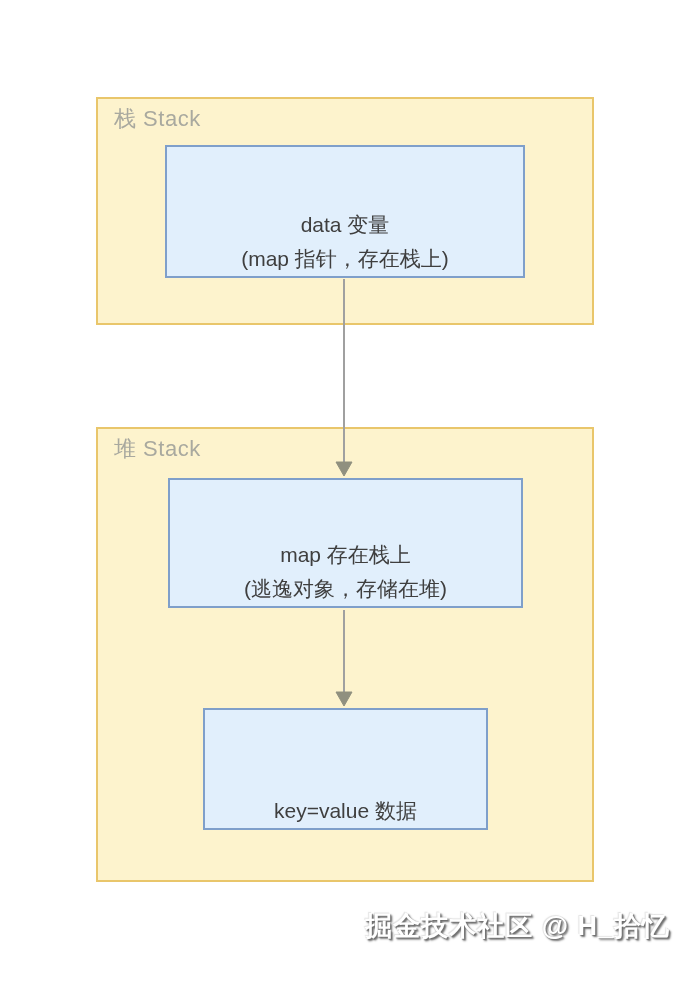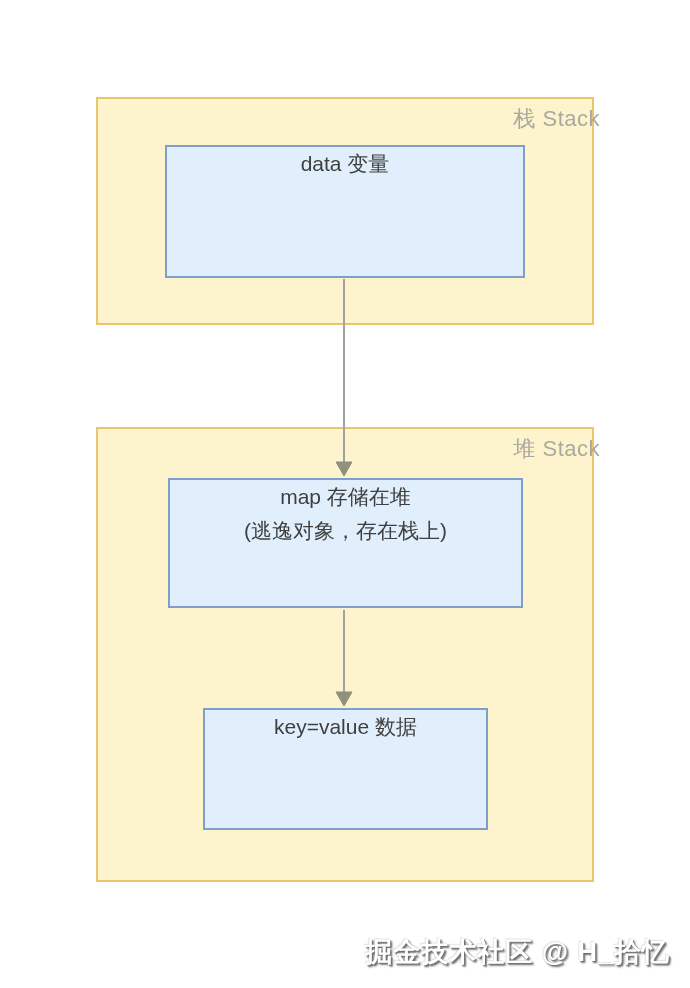--- a/index.html
+++ b/index.html
@@ -20,57 +20,57 @@
     background: var(--group-fill, #fdf3cd);
     border: 2px solid var(--group-stroke, #e9c66b);
     box-sizing: border-box;
     z-index: 1;
   }
   .group-stack { left: 96px; top: 97px; width: 498px; height: 228px; }
   .group-heap  { left: 96px; top: 427px; width: 498px; height: 455px; }
   .group-title {
     position: absolute;
     top: 5px;
-    left: 8px;
+    left: 16px;
     width: 100%;
-    text-align: right;
+    text-align: left;
     font-size: 22px;
     color: var(--title-color, #a9a99f);
     letter-spacing: 0.5px;
   }
   .arrows {
     position: absolute;
     left: 0; top: 0;
     width: 690px;
     height: 988px;
     z-index: 2;
     pointer-events: none;
   }
   .node {
     position: absolute;
     background: var(--node-fill, #e1effc);
     border: 2px solid var(--node-stroke, #7f9fca);
     box-sizing: border-box;
     display: flex;
     flex-direction: column;
-    justify-content: flex-start;
+    justify-content: flex-end;
     align-items: center;
     text-align: center;
     font-size: 21px;
     line-height: 34px;
     color: var(--text-color, #3f3f3f);
     z-index: 3;
   }
   .node-data { left: 165px; top: 145px; width: 360px; height: 133px; }
   .node-hash { left: 168px; top: 478px; width: 355px; height: 130px; }
   .node-kv   { left: 203px; top: 708px; width: 285px; height: 122px; }
   .watermark {
     position: absolute;
     right: 20px;
-    top: 934px;
+    top: 908px;
     z-index: 4;
     font-size: 27px;
     font-weight: bold;
     letter-spacing: 1px;
     color: #ffffff;
     text-shadow:
       2px 2px 2px rgba(105, 105, 105, 0.95),
       1px 1px 1px rgba(125, 125, 125, 0.9),
       -1px -1px 1px rgba(215, 215, 215, 0.7);
     white-space: nowrap;
@@ -95,25 +95,26 @@
       <polygon points="336,462 352,462 344,476" style="fill: var(--arrow-head, #90907f); stroke: var(--arrow-head, #90907f);"></polygon>
     </g>
     <g>
       <line x1="344" y1="610" x2="344" y2="692" style="stroke: var(--arrow-line, #a0a0a0); stroke-width: 2;"></line>
       <polygon points="336,692 352,692 344,706" style="fill: var(--arrow-head, #90907f); stroke: var(--arrow-head, #90907f);"></polygon>
     </g>
   </svg>
 
   <div class="node node-data">
     <div>data 变量</div>
+    <div>(map 指针，存在栈上)</div>
   </div>
 
   <div class="node node-hash">
-    <div>map 存储在堆</div>
-    <div>(逃逸对象，存在栈上)</div>
+    <div>map 存在栈上</div>
+    <div>(逃逸对象，存储在堆)</div>
   </div>
 
   <div class="node node-kv">
     <div>key=value 数据</div>
   </div>
 
   <div class="watermark">掘金技术社区 @ H_拾忆</div>
 
 </div>
 

